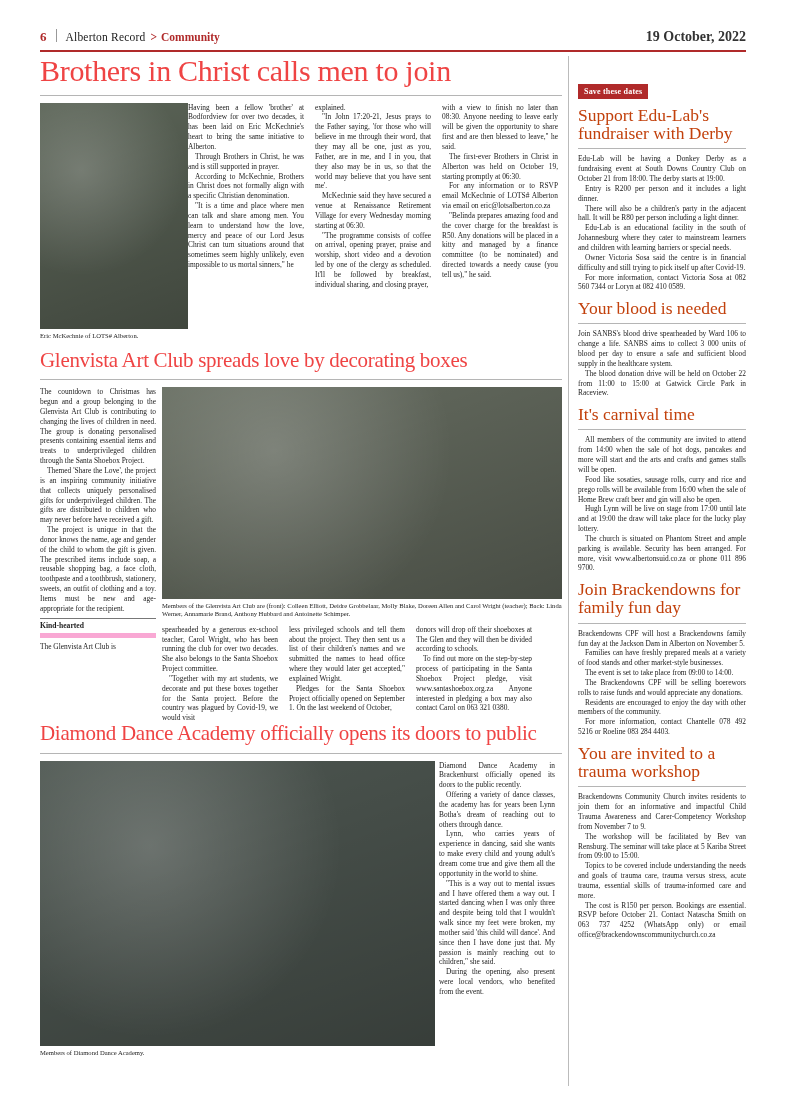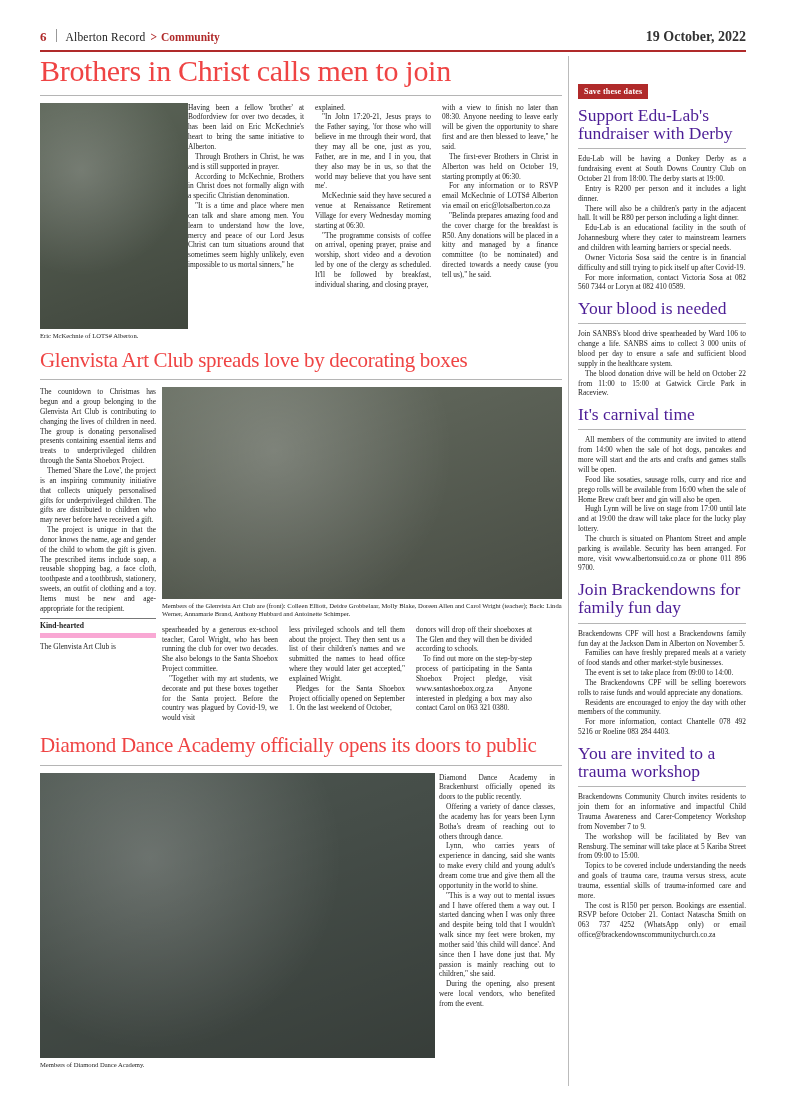--- a/index.html
+++ b/index.html
@@ -167,21 +167,21 @@
     padding: 3px 6px 3px 6px;
     display: inline-block;
     letter-spacing: .2px;
   }
   .rail h2 {
     font-family: "Liberation Serif", serif;
     font-weight: normal;
     font-size: 17.5px;
     line-height: 1.04;
     margin: 7px 0 5px 0;
-    color: #4c1d95;
+    color: #c2410c;
   }
   .rail .rule {
     height: 1px;
     background: #b5b5b5;
     margin: 6px 0 5px 0;
   }
   .rail .body {
     font-size: 7.4px;
     line-height: 1.33;
     text-align: justify;
@@ -279,21 +279,21 @@
             </div>
             <div class="cols" style="width:116px;">
               <p class="first">donors will drop off their shoeboxes at The Glen and they will then be divided according to schools.</p>
               <p>To find out more on the step-by-step process of participating in the Santa Shoebox Project pledge, visit www.santashoebox.org.za Anyone interested in pledging a box may also contact Carol on 063 321 0380.</p>
             </div>
           </div>
         </div>
       </div>
     </div>
 
-    <div style="margin-top:12px;">
+    <div style="">
       <h1 class="head smaller">Diamond Dance Academy officially opens its doors to public</h1>
       <div class="hr-thin"></div>
 
       <div style="display:flex; gap:4px;">
         <div style="width:395px;">
           <div class="photo" style="width:395px;height:285px;background:#5f6a63;"></div>
           <div class="cap">Members of Diamond Dance Academy.</div>
         </div>
         <div class="cols" style="width:116px;">
           <p class="first">Diamond Dance Academy in Brackenhurst officially opened its doors to the public recently.</p>

